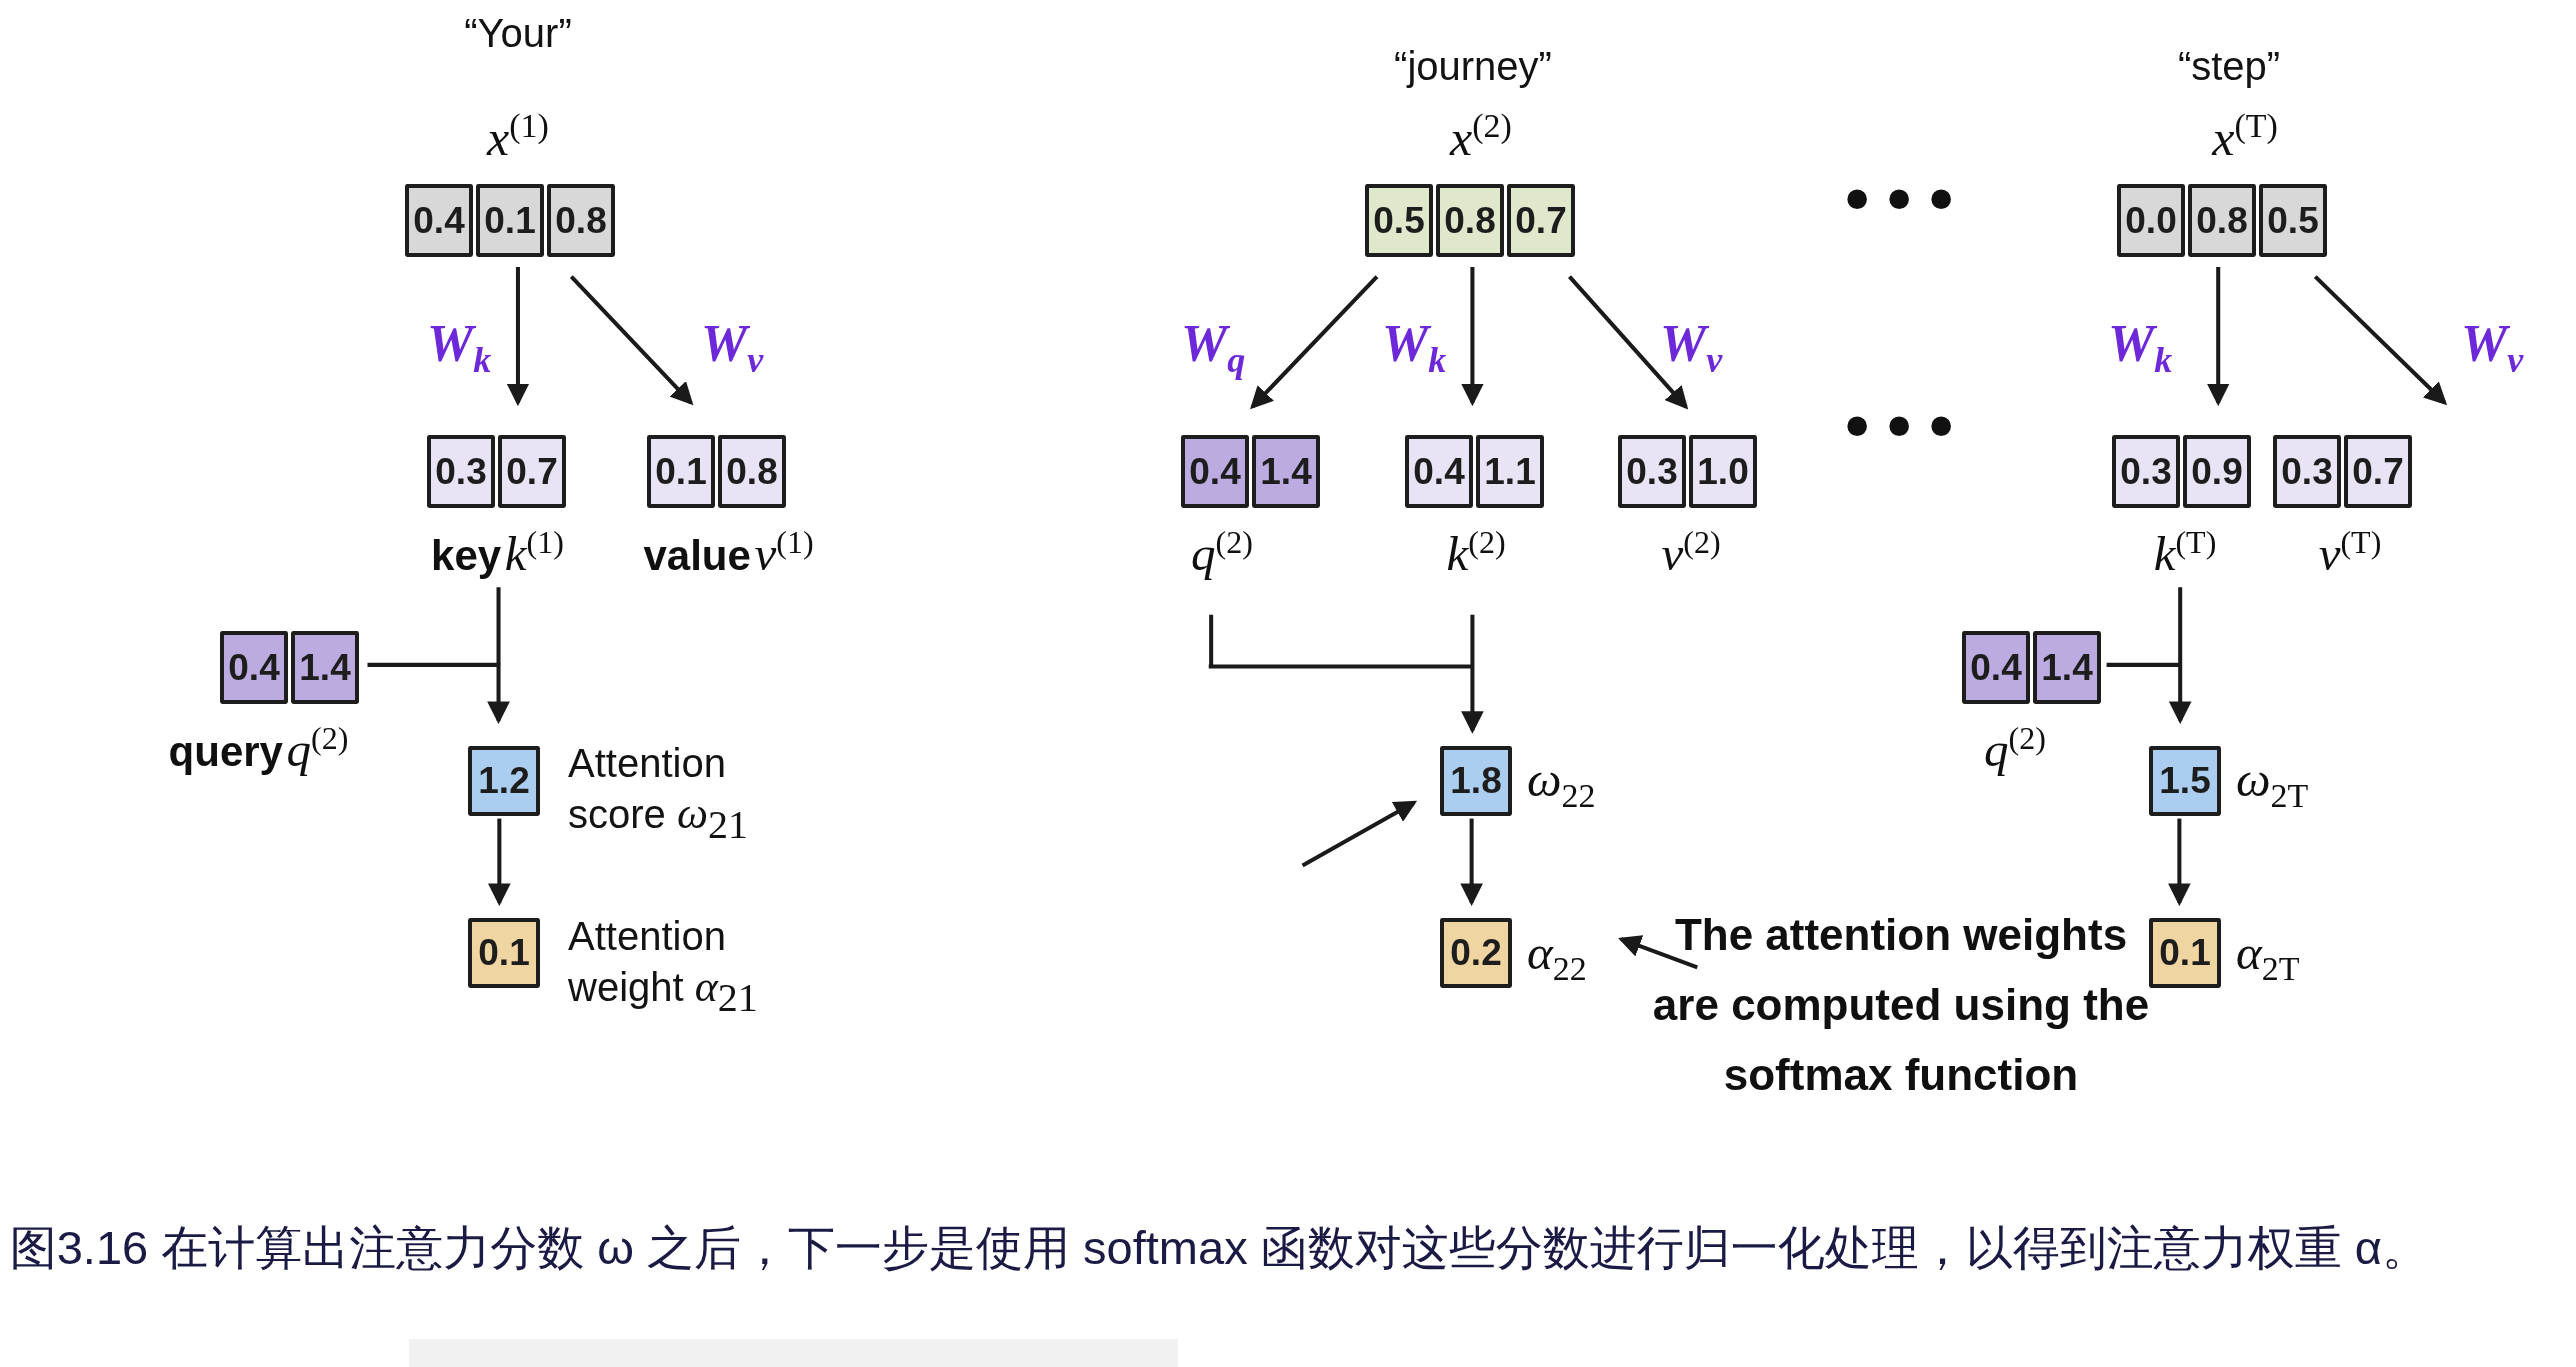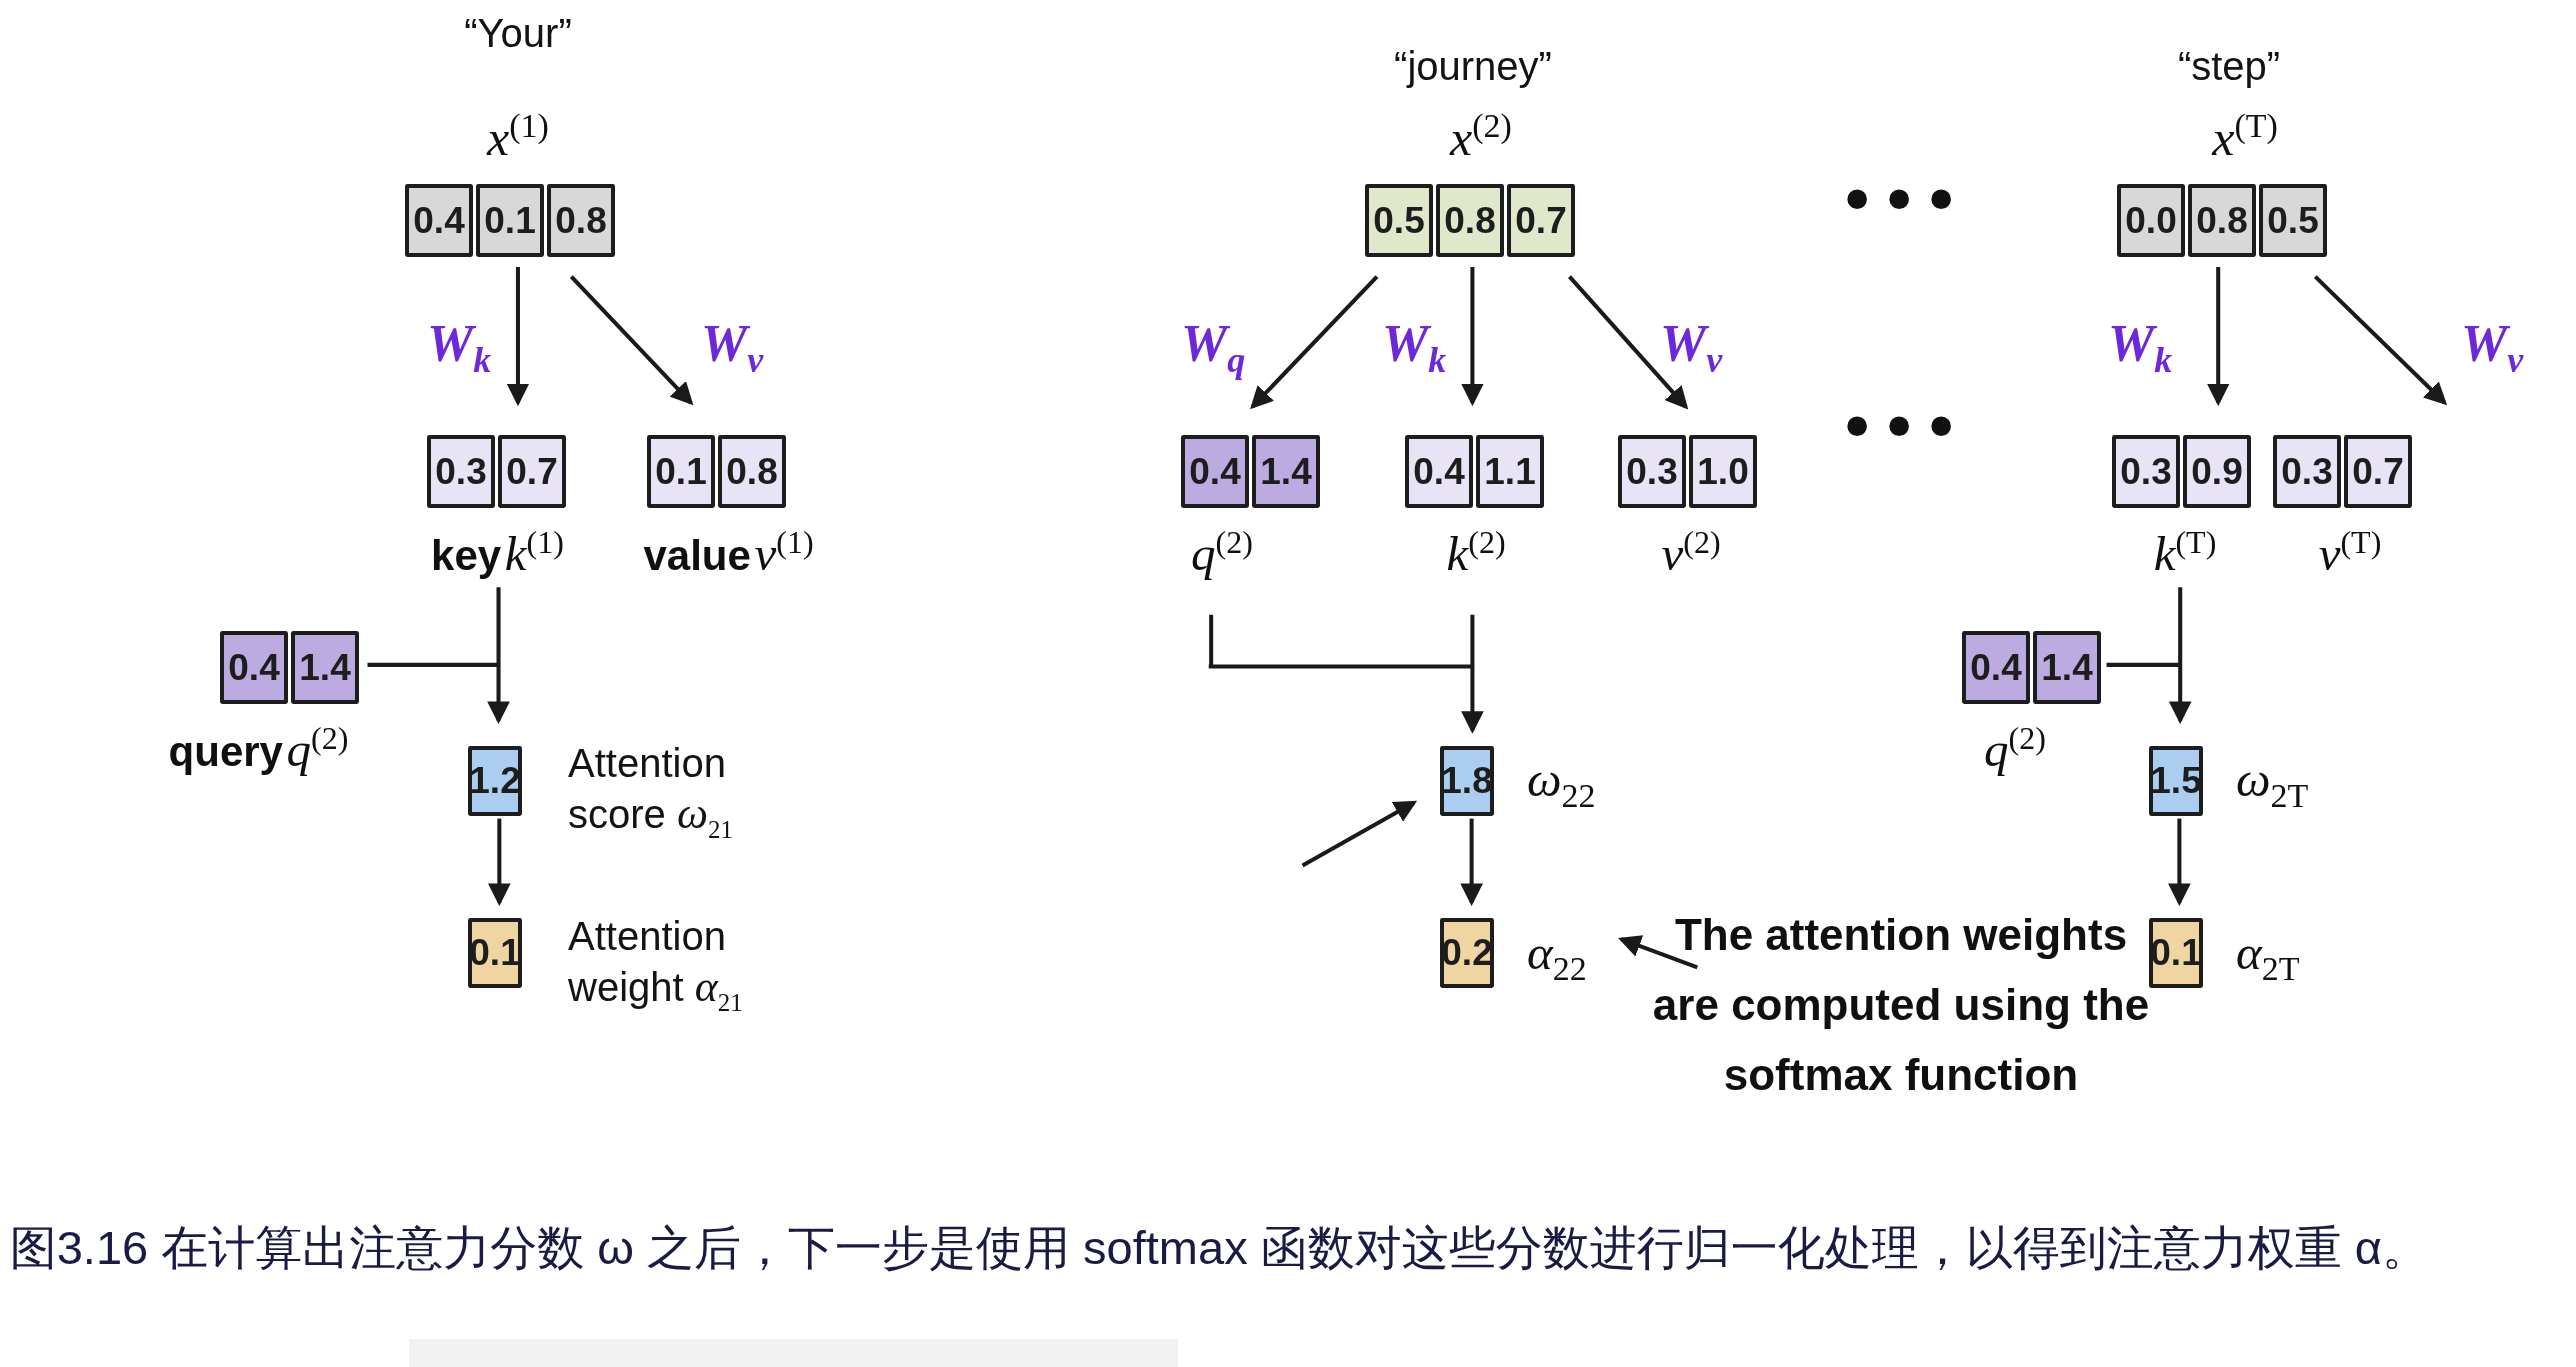--- a/index.html
+++ b/index.html
@@ -8,36 +8,36 @@
   .lyr{position:absolute;left:0;top:0;}
   .tok{position:absolute;font:400 40px "Liberation Sans",sans-serif;color:#131313;text-align:center;white-space:nowrap;}
   .xlabel{position:absolute;font:italic 400 50px "Liberation Serif",serif;color:#101010;text-align:center;white-space:nowrap;}
   .xlabel sup{font-style:normal;font-size:34px;}
   .wlabel{position:absolute;font:italic 700 52px "Liberation Serif",serif;color:#6d28d9;white-space:nowrap;margin-left:8px;}
   .wlabel sub{font-size:36px;}
   .vecrow{position:absolute;display:flex;gap:3px;}
   .cell{width:68px;height:73px;box-sizing:border-box;border:4.9px solid #1d1d1d;border-radius:2.4px;
         display:flex;align-items:center;justify-content:center;
         font:700 37px "Liberation Sans",sans-serif;color:#1d1d1d;}
-  .scell{width:54px;height:70px;}
+  .scell{width:72px;height:70px;}
   .gray{background:#d8d8d8;}
   .green{background:#dfe8cb;}
   .purple{background:#bcabe0;}
   .lav{background:#e8e4f6;}
   .blue{background:#aacdf0;}
   .tan{background:#eed5a2;}
   .veclabel{position:absolute;color:#101010;text-align:center;white-space:nowrap;}
   .veclabel .w{font:700 42px "Liberation Sans",sans-serif;}
   .veclabel .m{font:italic 400 49px "Liberation Serif",serif;margin-top:18px;}
   .veclabel sup{font-style:normal;font-size:32px;}
   .symlabel{position:absolute;font:italic 400 49px "Liberation Serif",serif;color:#101010;white-space:nowrap;}
   .symlabel sub{font-style:normal;font-size:34px;}
   .attlab{position:absolute;font:400 40px "Liberation Sans",sans-serif;color:#131313;line-height:50px;white-space:nowrap;}
   .attlab .m{font:italic 400 44px "Liberation Serif",serif;}
-  .attlab sub{font-style:normal;font-size:25px;}
+  .attlab sub{font-style:normal;font-size:40px;}
   .ann{position:absolute;font:700 44px "Liberation Sans",sans-serif;color:#101010;
        text-align:center;white-space:pre-line;line-height:70px;}
   .ellip{position:absolute;font:700 121px "Liberation Serif",serif;line-height:121px;color:#111;letter-spacing:1.6px;}
   .caption{position:absolute;left:9.7px;top:1203px;width:2553px;
            font:400 47px "Liberation Sans",sans-serif;color:#1a1a45;line-height:89px;}
   .graybar{position:absolute;left:409px;top:1339px;width:769px;height:28px;background:#f1f1f1;}
 </style>
 </head>
 <body>
 

